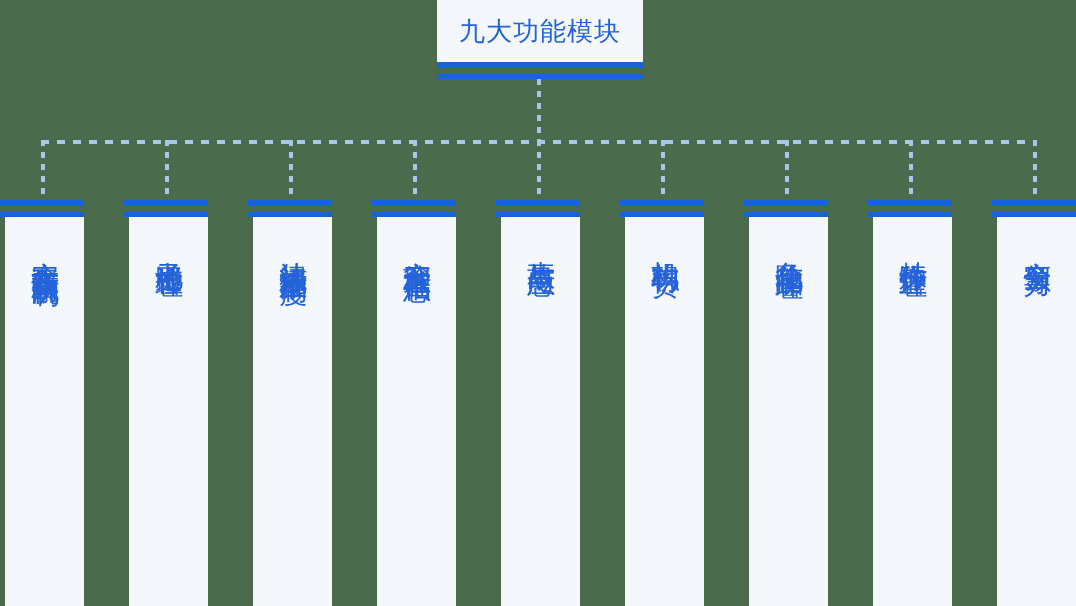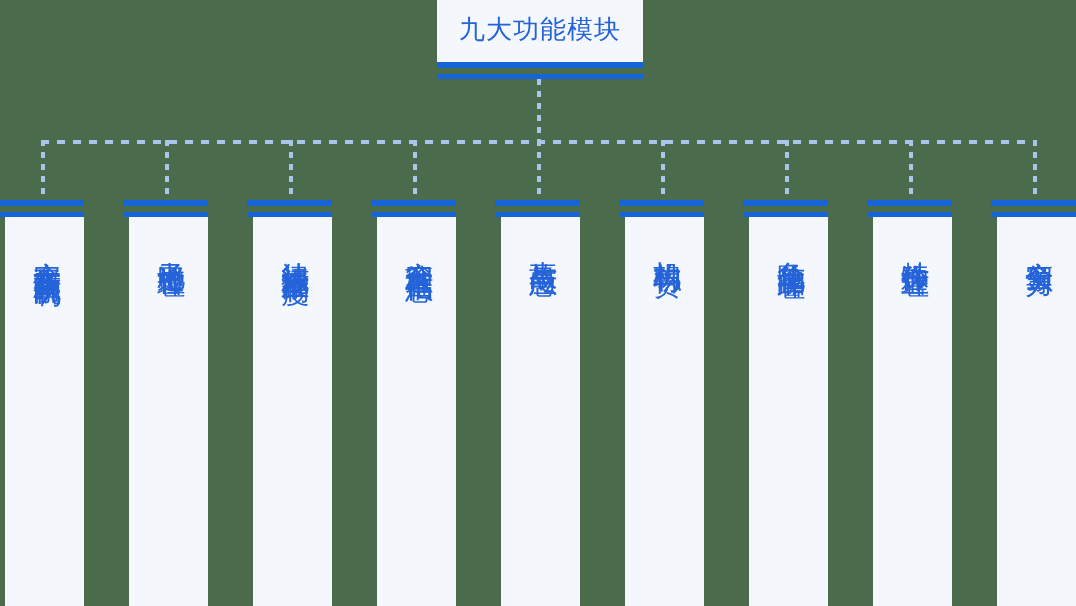--- a/index.html
+++ b/index.html
@@ -6,21 +6,21 @@
     margin: 0;
     padding: 0;
     background: #4a6b4c;
   }
   #canvas {
     position: relative;
     width: 1076px;
     height: 606px;
     background: #4a6b4c;
     overflow: hidden;
-    font-family: Liberation Mono, monospace;
+    font-family: Liberation Sans, sans-serif;
   }
 
   
   .root-node {
     position: absolute;
     left: 437px;
     top: 0px;
     width: 206px;
   }
   .root-box {

